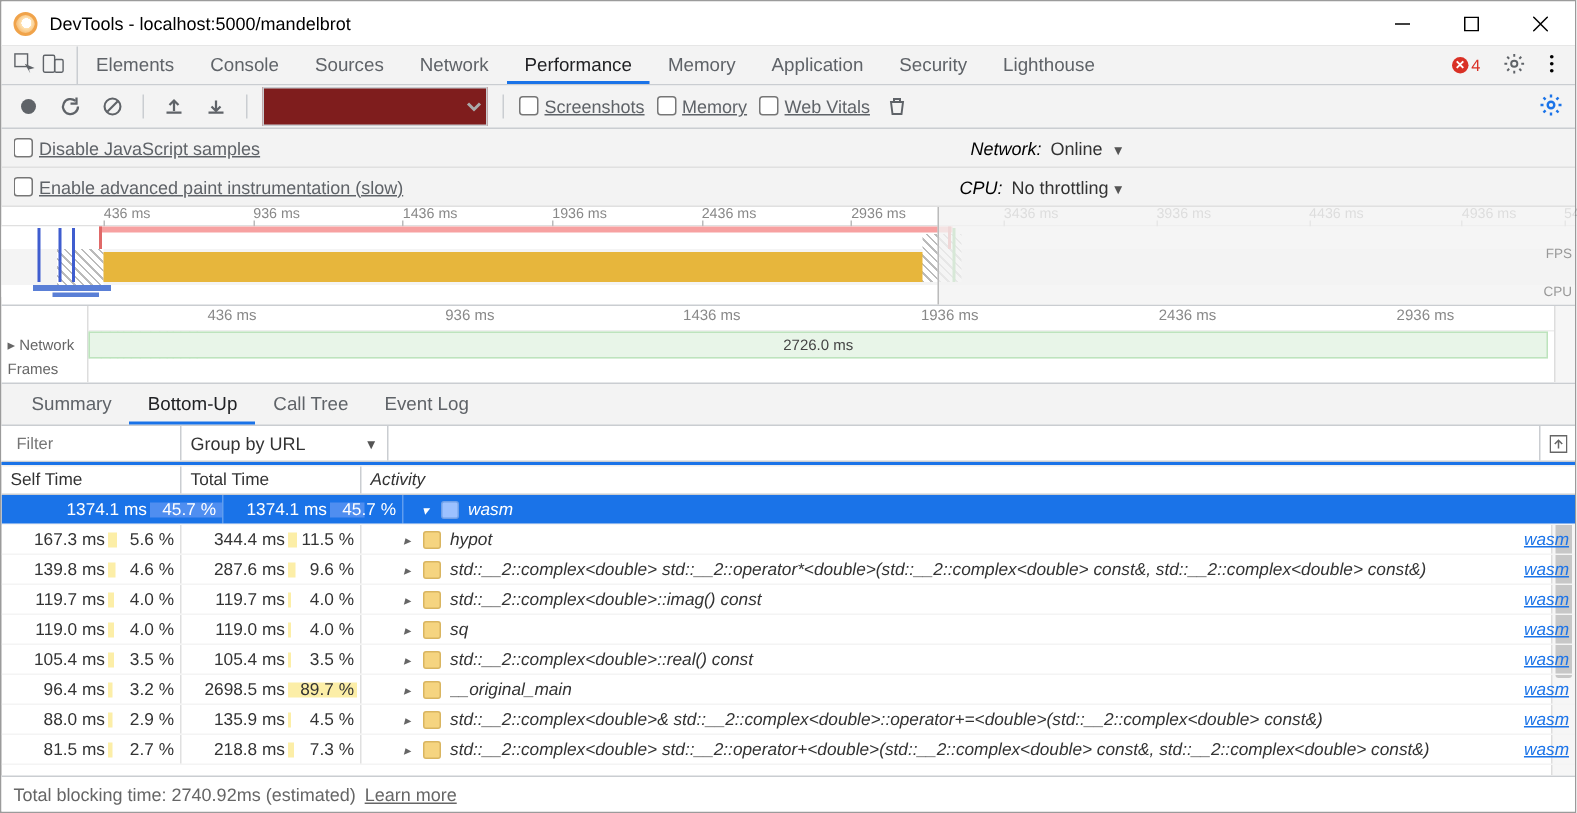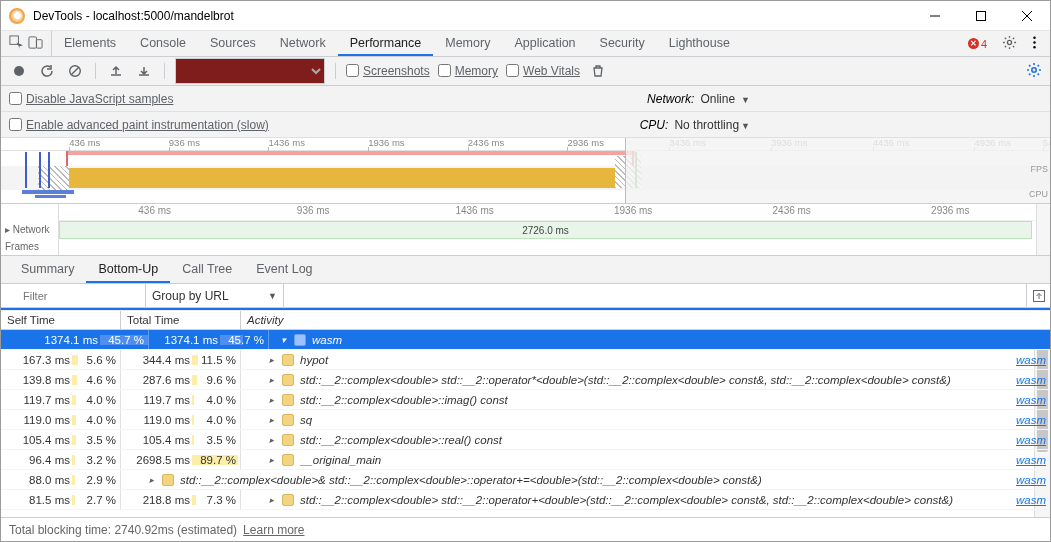--- a/index.html
+++ b/index.html
@@ -276,21 +276,21 @@
 
   
   .filterrow {
     height: 24px;
     display:flex;
     align-items:stretch;
     border-bottom:1px solid var(--border);
     background:#fff;
   }
   .filterrow input {
-    border:none; outline:none; width:145px; padding:0 22px; font-size:11px; color:#888;
+    border:none; outline:none; width:120px; padding:0 10px; font-size:11px; color:#888;
     border-right:1px solid var(--border);
   }
   .groupby {
     display:flex; align-items:center; gap:4px; padding:0 6px; font-size:12px; color:#333;
     width:138px; border-right:1px solid var(--border);
     justify-content:space-between;
   }
   .filterrow .flex1 { flex: 1; }
   .rightbox {
     width:24px; border-left:1px solid var(--border);
@@ -857,20 +857,27 @@
           </div>
         </div>
         <div class="trow">
           <div class="cell col-self">
             <div class="num ms">88.0 ms</div>
             <div class="num pct">
               <span class="bar" style="width:6%"></span>
               <span class="txt">2.9 %</span>
             </div>
           </div>
+          <div class="cell col-total">
+            <div class="num ms">135.9 ms</div>
+            <div class="num pct">
+              <span class="bar" style="width:5%"></span>
+              <span class="txt">4.5 %</span>
+            </div>
+          </div>
           <div class="cell col-act" style="border-right: none; justify-content: flex-end;">
             <div class="activity">
               <span class="indent" style="width: 20px;"></span>
               <span class="tri tri-right"></span>
               <span class="sqicon"></span>
               <span class="atxt">std::__2::complex&lt;double&gt;&amp; std::__2::complex&lt;double&gt;::operator+=&lt;double&gt;(std::__2::complex&lt;double&gt; const&amp;)</span>
               <span class="link">wasm</span>
             </div>
           </div>
         </div>

